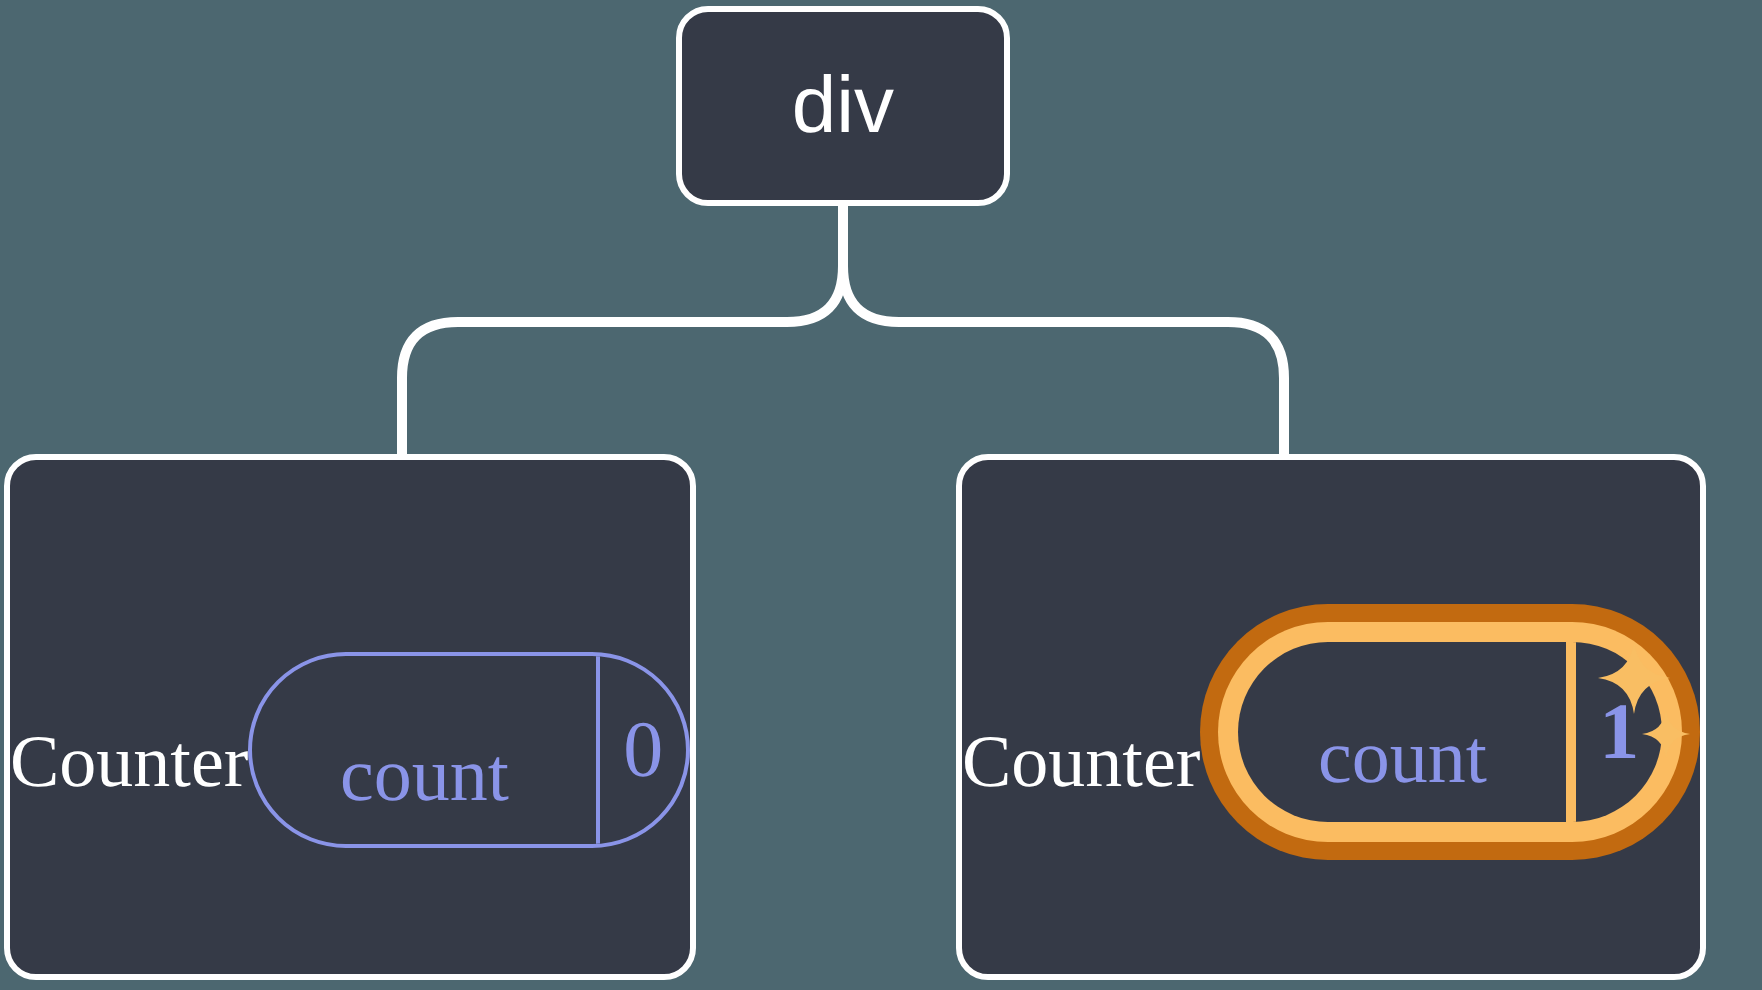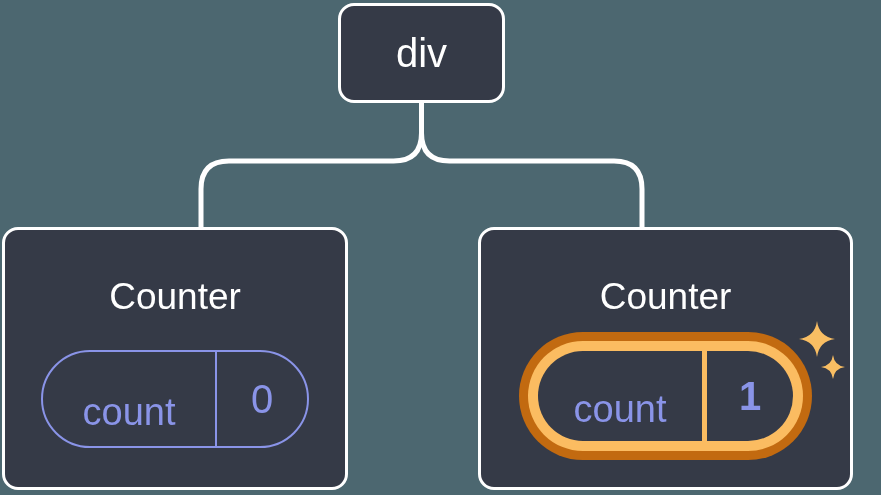--- a/index.html
+++ b/index.html
@@ -19,21 +19,21 @@
     border-radius:16px;
     box-sizing:border-box;
     z-index:1;
   }
   .root-node {
     left:338px; top:3px; width:167px; height:100px;
     display:flex; align-items:center; justify-content:center;
   }
   .root-label { color:#ffffff; font-size:40px; line-height:1; }
 
-  .counter-node { display:flex; flex-direction:column; align-items:center; }
+  .counter-node { display:flex; flex-direction:row; align-items:center;font-family:Liberation Serif, serif; }
   .counter-left  { left:2px;   top:227px; width:346px; height:263px; }
   .counter-right { left:478px; top:227px; width:375px; height:263px; }
 
   .counter-title {
     color:#ffffff; font-size:37px; line-height:42px;
     font-weight:500; margin-top:46px;
   }
 
   
   .pill-plain {

